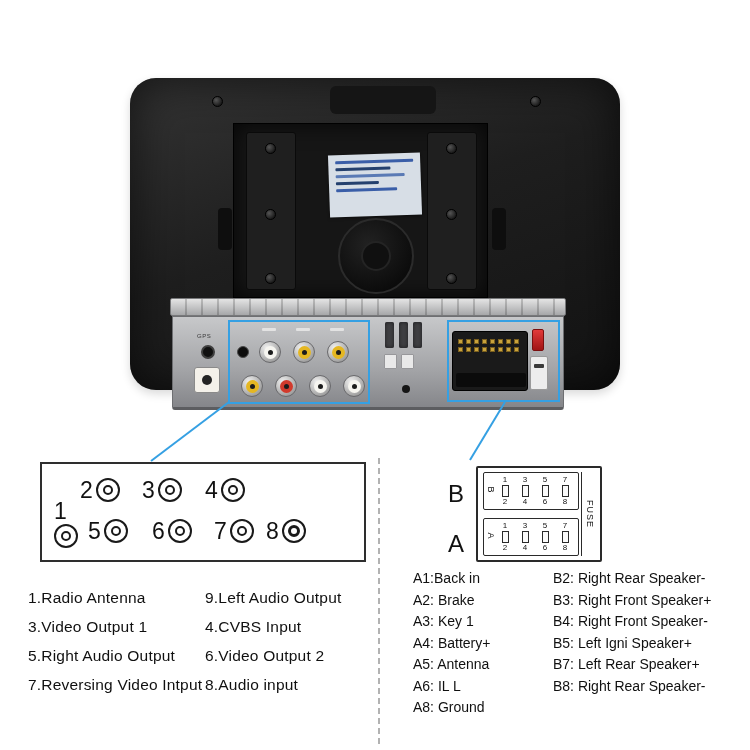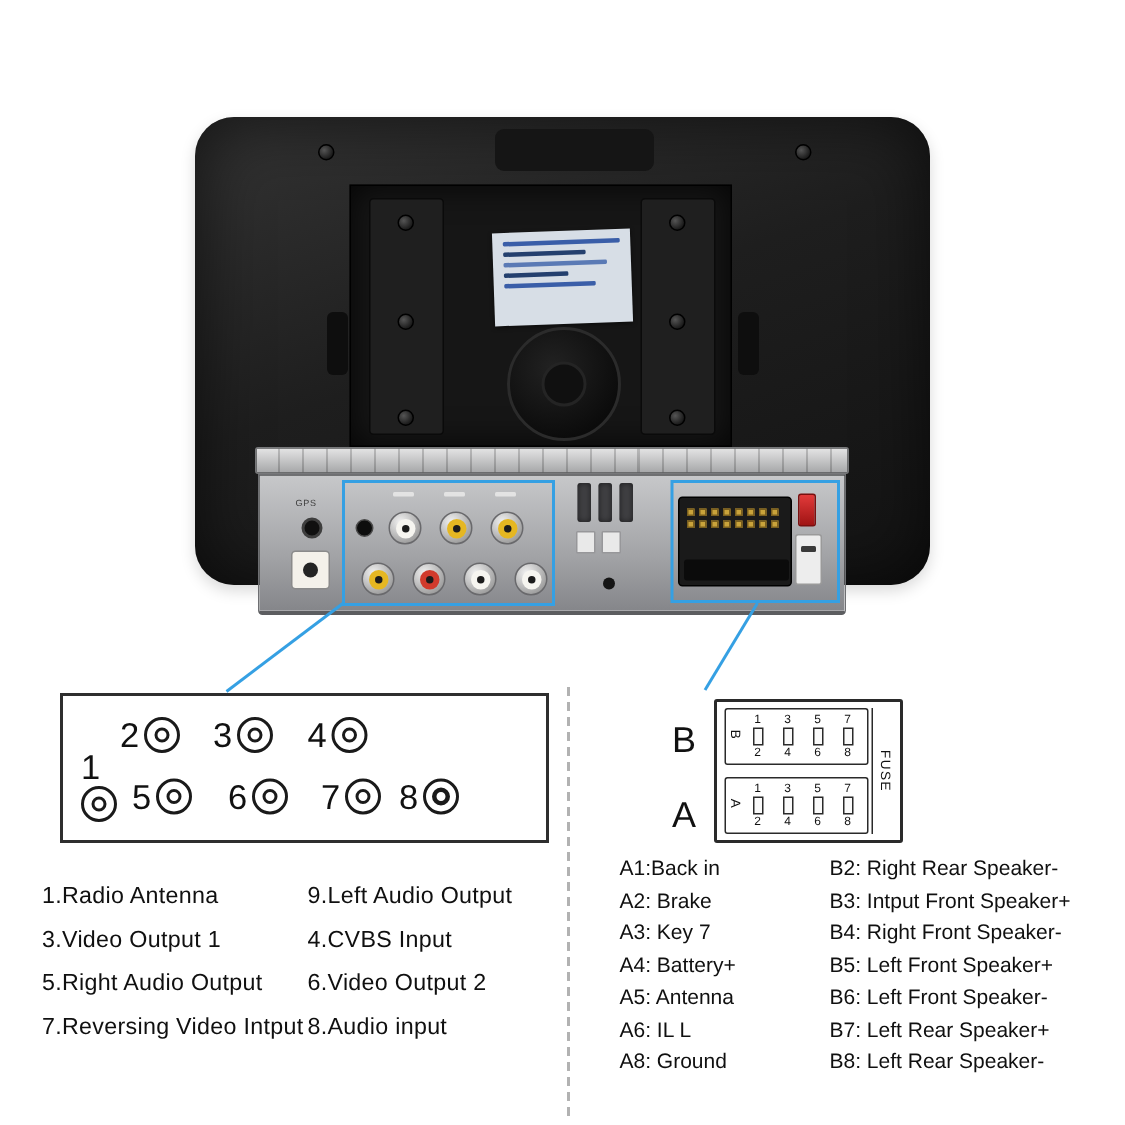--- a/index.html
+++ b/index.html
@@ -379,30 +379,29 @@
           <span class="pnum">8</span>
         </div>
       </div>
     </div>
   </div>
 
   <div class="pinout">
     <div class="pin-col col-a">
       <div class="pin-line">A1:Back in</div>
       <div class="pin-line">A2: Brake</div>
-      <div class="pin-line">A3: Key 7</div>
+      <div class="pin-line">A3: Key 1</div>
       <div class="pin-line">A4: Battery+</div>
       <div class="pin-line">A5: Antenna</div>
       <div class="pin-line">A6: IL L</div>
       <div class="pin-line">A8: Ground</div>
     </div>
     <div class="pin-col col-b">
       <div class="pin-line">B2: Right Rear Speaker-</div>
-      <div class="pin-line">B3: Intput Front Speaker+</div>
+      <div class="pin-line">B3: Right Front Speaker+</div>
       <div class="pin-line">B4: Right Front Speaker-</div>
-      <div class="pin-line">B5: Left Front Speaker+</div>
-      <div class="pin-line">B6: Left Front Speaker-</div>
+      <div class="pin-line">B5: Left Igni Speaker+</div>
       <div class="pin-line">B7: Left Rear Speaker+</div>
-      <div class="pin-line">B8: Left Rear Speaker-</div>
+      <div class="pin-line">B8: Right Rear Speaker-</div>
     </div>
   </div>
 
 </div>
 
 </body></html>

